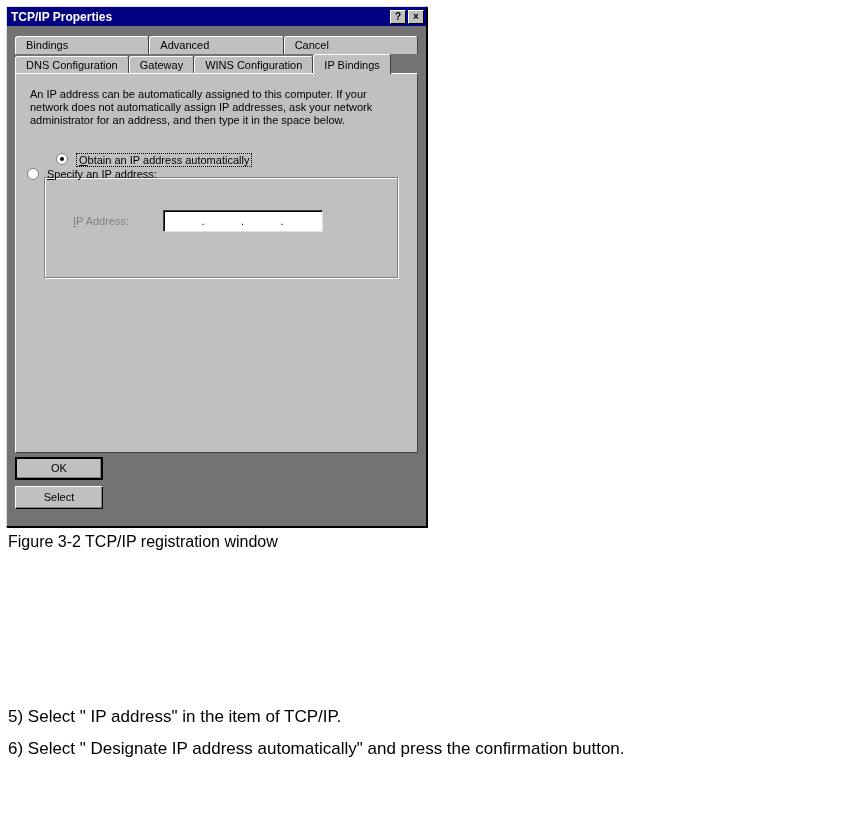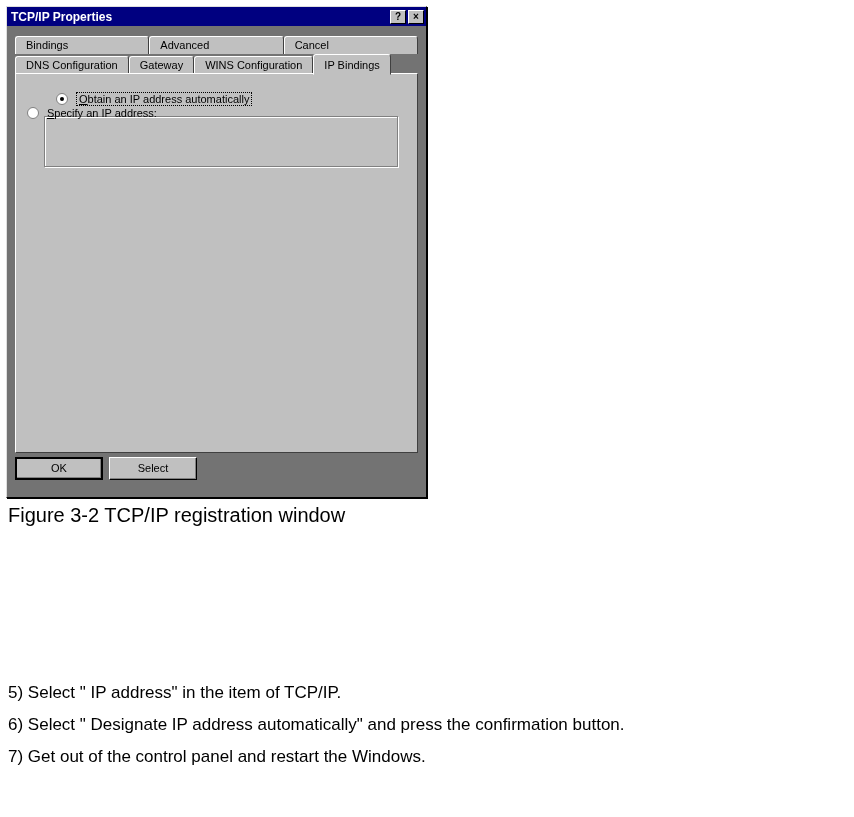--- a/index.html
+++ b/index.html
@@ -89,21 +89,20 @@
       position: relative;
       z-index: 2;
     }
     .desc {
       font-size: 11px;
       margin: 2px 4px 26px 2px;
       line-height: 13px;
     }
     .radio-row {
       display: flex;
-      align-items: center;
       margin: 6px 0 10px 28px;
     }
     .radio-dot {
       width: 12px;
       height: 12px;
       border-radius: 50%;
       background: #fff;
       border: 1px solid #808080;
       margin-right: 8px;
       display: flex;
@@ -172,43 +171,45 @@
     }
     .ip-seg + .ip-seg::before {
       content: ".";
       position: absolute;
       left: -2px;
       bottom: 0;
       color: #000;
     }
     .button-row {
       display: flex;
+      justify-content: flex-end;
       padding: 4px 6px 9px 0;
       gap: 6px;
+      flex-direction: column;
     }
     .btn {
       width: 88px;
       height: 23px;
       background: #c0c0c0;
       border: 1px solid #000;
       border-top: 1px solid #fff;
       border-left: 1px solid #fff;
       box-shadow: inset -1px -1px 0 #808080;
       text-align: center;
       line-height: 21px;
       font-size: 11px;
       cursor: default;
     }
     .btn.default {
       border: 2px solid #000;
       line-height: 19px;
     }
     .caption {
       font-family: Arial, sans-serif;
-      font-size: 20px;
+      font-size: 16px;
       margin: 6px 0 0 2px;
     }
     .instructions {
       font-family: Arial, sans-serif;
       font-size: 17px;
       margin-top: 150px;
       line-height: 32px;
       padding-left: 2px;
     }
     .instructions .step { margin: 0; }
@@ -237,42 +238,51 @@
     <div class="tab-row">
       <div class="tab-row-inner">
         <div class="tab inactive2">DNS Configuration</div>
         <div class="tab inactive2">Gateway</div>
         <div class="tab inactive2">WINS Configuration</div>
         <div class="tab active">IP Bindings</div>
       </div>
     </div>
 
     <div class="panel">
+      <div class="desc">An IP address can be automatically assigned to this computer. If your network does not automatically assign IP addresses, ask your network administrator for an address, and then type it in the space below.</div>
 
       <div class="radio-row">
         <span class="radio-dot checked"></span>
         <span class="radio-label dotted"><u>O</u><span>btain an IP address automatically</span></span>
       </div>
 
       <div class="fieldset">
         <div class="fieldset-legend radio-row" style="margin:0;">
           <span class="radio-dot"></span>
           <span class="radio-label"><u>S</u><span>pecify an IP address:</span></span>
         </div>
 
+        <div class="form-row">
+          <span class="form-label"><u>I</u><span>P Address:</span></span>
+          <div class="ip-input">
+            <span class="ip-seg"></span>
+            <span class="ip-seg"></span>
+            <span class="ip-seg"></span>
+            <span class="ip-seg"></span>
+          </div>
+        </div>
 
       </div>
     </div>
 
     <div class="button-row">
       <div class="btn default">OK</div>
       <div class="btn">Select</div>
     </div>
   </div>
 </div>
 
 <div class="caption">Figure 3-2 TCP/IP registration window</div>
 
 <div class="instructions">
   <p class="step">5) Select " IP address"  in the item of TCP/IP.</p>
   <p class="step">6) Select " Designate IP address automatically"  and press the confirmation  button.</p>
-  <p class="step">7) Get out of the control panel and restart the Windows.</p>
 </div>
 
 </body></html>

